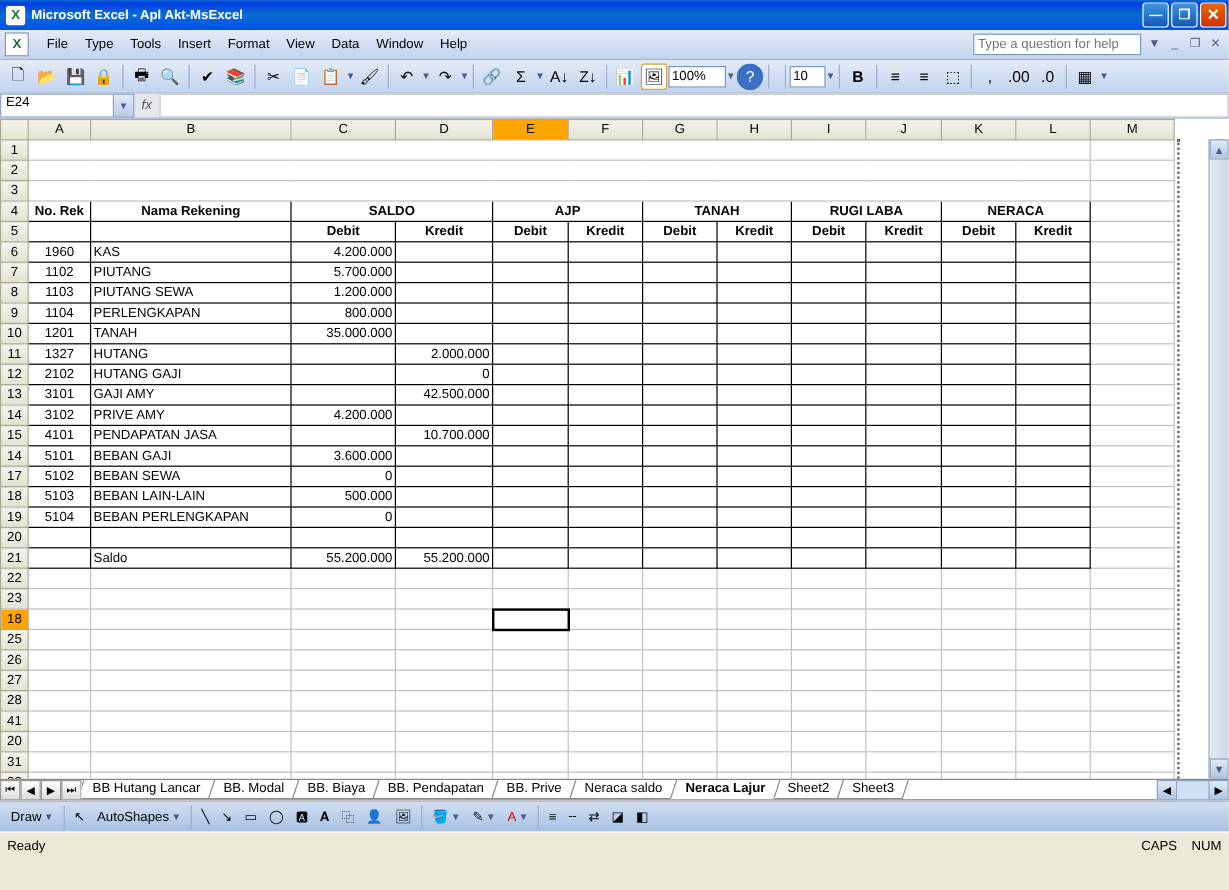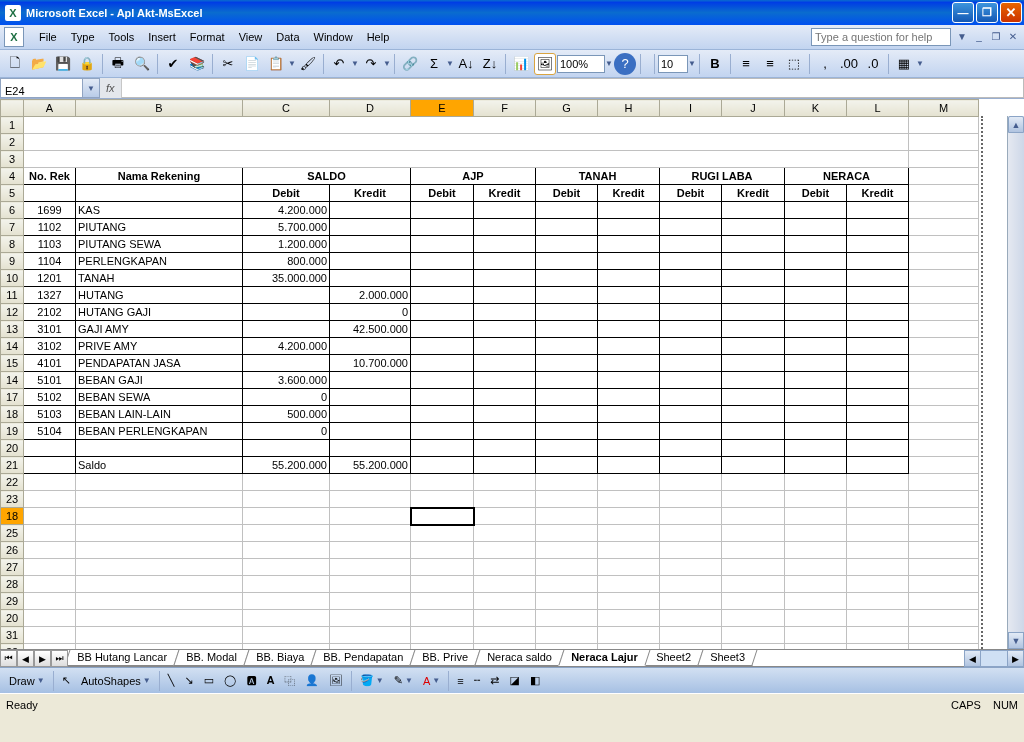--- a/index.html
+++ b/index.html
@@ -26,21 +26,21 @@
 
 .toolbar { background: linear-gradient(to bottom, #e4ebf7, #c2d4f0); height: 28px; display: flex; align-items: center; padding: 0 3px; border-bottom:1px solid #9bb4d8; }
 .tbtn { width:22px; height:22px; display:inline-flex; align-items:center; justify-content:center; cursor:pointer; border:1px solid transparent; border-radius:3px; margin:0 1px; font-size:13px;}
 .tsep { width:1px; height:20px; background:#99aed0; margin:0 3px; }
 .tdrop { width:8px; font-size:8px; display:inline-block; text-align:center; color:#455d8e;}
 .toolbar .zoom-box { width:48px; height:18px; border:1px solid #7a96b8; background:#fff; font-size:11px; padding:0 2px; display:flex; align-items:center; }
 .toolbar .font-size { width:30px; height:18px; border:1px solid #7a96b8; background:#fff; font-size:11px; padding:0 2px; display:flex; align-items:center;}
 
 
 .formula-bar { height: 21px; display:flex; align-items:stretch; border-bottom:1px solid #99aed0; background:#e4e7ec;}
-.name-box { width:83px; background:#fff; border:1px solid #90a4c2; display:flex; align-items:flex-end; padding:0 4px; font-size:11px;}
+.name-box { width:95px; background:#fff; border:1px solid #90a4c2; display:flex; align-items:flex-start; padding:0 4px; font-size:11px;}
 .name-drop { width:17px; background:linear-gradient(to bottom,#e2eaf6,#b9cce8); border:1px solid #90a4c2; border-left:none; display:flex; align-items:center; justify-content:center; font-size:8px; color:#455d8e; cursor:pointer;}
 .fx-label { padding:0 6px; display:flex; align-items:center; font-style:italic; color:#555; border-right:1px solid #c7c7c7;}
 .formula-input { flex:1; background:#fff; border:1px solid #bbb; border-left:none;}
 
 
 .sheet-area { position: relative; height: 568px; background:#fff; display:flex; flex-direction:column;}
 .grid-wrap{ flex:1; overflow:hidden; position:relative; }
 table.grid { border-collapse: collapse; table-layout: fixed; }
 table.grid th, table.grid td { border: 1px solid #c0c0c0; height: 17px; font-size: 11px; padding:0; overflow:hidden; }
 table.grid th { background: linear-gradient(to bottom,#f3f3ec,#e4e2d0); font-weight: normal; text-align:center; border-color:#aba996; cursor:pointer; user-select:none;}
@@ -306,21 +306,21 @@
             <td class="cell colL b-t b-b b-l b-r">
               <div class="cell-inner ta-center bold " style="">Kredit</div>
             </td>
             <td class="cell colM ">
               <div class="cell-inner ta-center bold " style=""></div>
             </td>
           </tr>
           <tr>
             <th class="rowhdr">6</th>
             <td class="cell colA b-t b-b b-l b-r">
-              <div class="cell-inner ta-center " style="">1699</div>
+              <div class="cell-inner ta-center " style="">1960</div>
             </td>
             <td class="cell colB b-t b-b b-l b-r">
               <div class="cell-inner  " style="">KAS</div>
             </td>
             <td class="cell colC b-t b-b b-l b-r">
               <div class="cell-inner ta-right " style="">4.200.000</div>
             </td>
             <td class="cell colD b-t b-b b-l b-r">
               <div class="cell-inner ta-right " style=""></div>
             </td>
@@ -1270,21 +1270,21 @@
               <div class="cell-inner  " style=""></div>
             </td>
             <td class="cell colL ">
               <div class="cell-inner  " style=""></div>
             </td>
             <td class="cell colM ">
               <div class="cell-inner  " style=""></div>
             </td>
           </tr>
           <tr>
-            <th class="rowhdr">29</th>
+            <th class="rowhdr">41</th>
             <td class="cell colA ">
               <div class="cell-inner ta-center " style=""></div>
             </td>
             <td class="cell colB ">
               <div class="cell-inner  " style=""></div>
             </td>
             <td class="cell colC ">
               <div class="cell-inner ta-right " style=""></div>
             </td>
             <td class="cell colD ">

